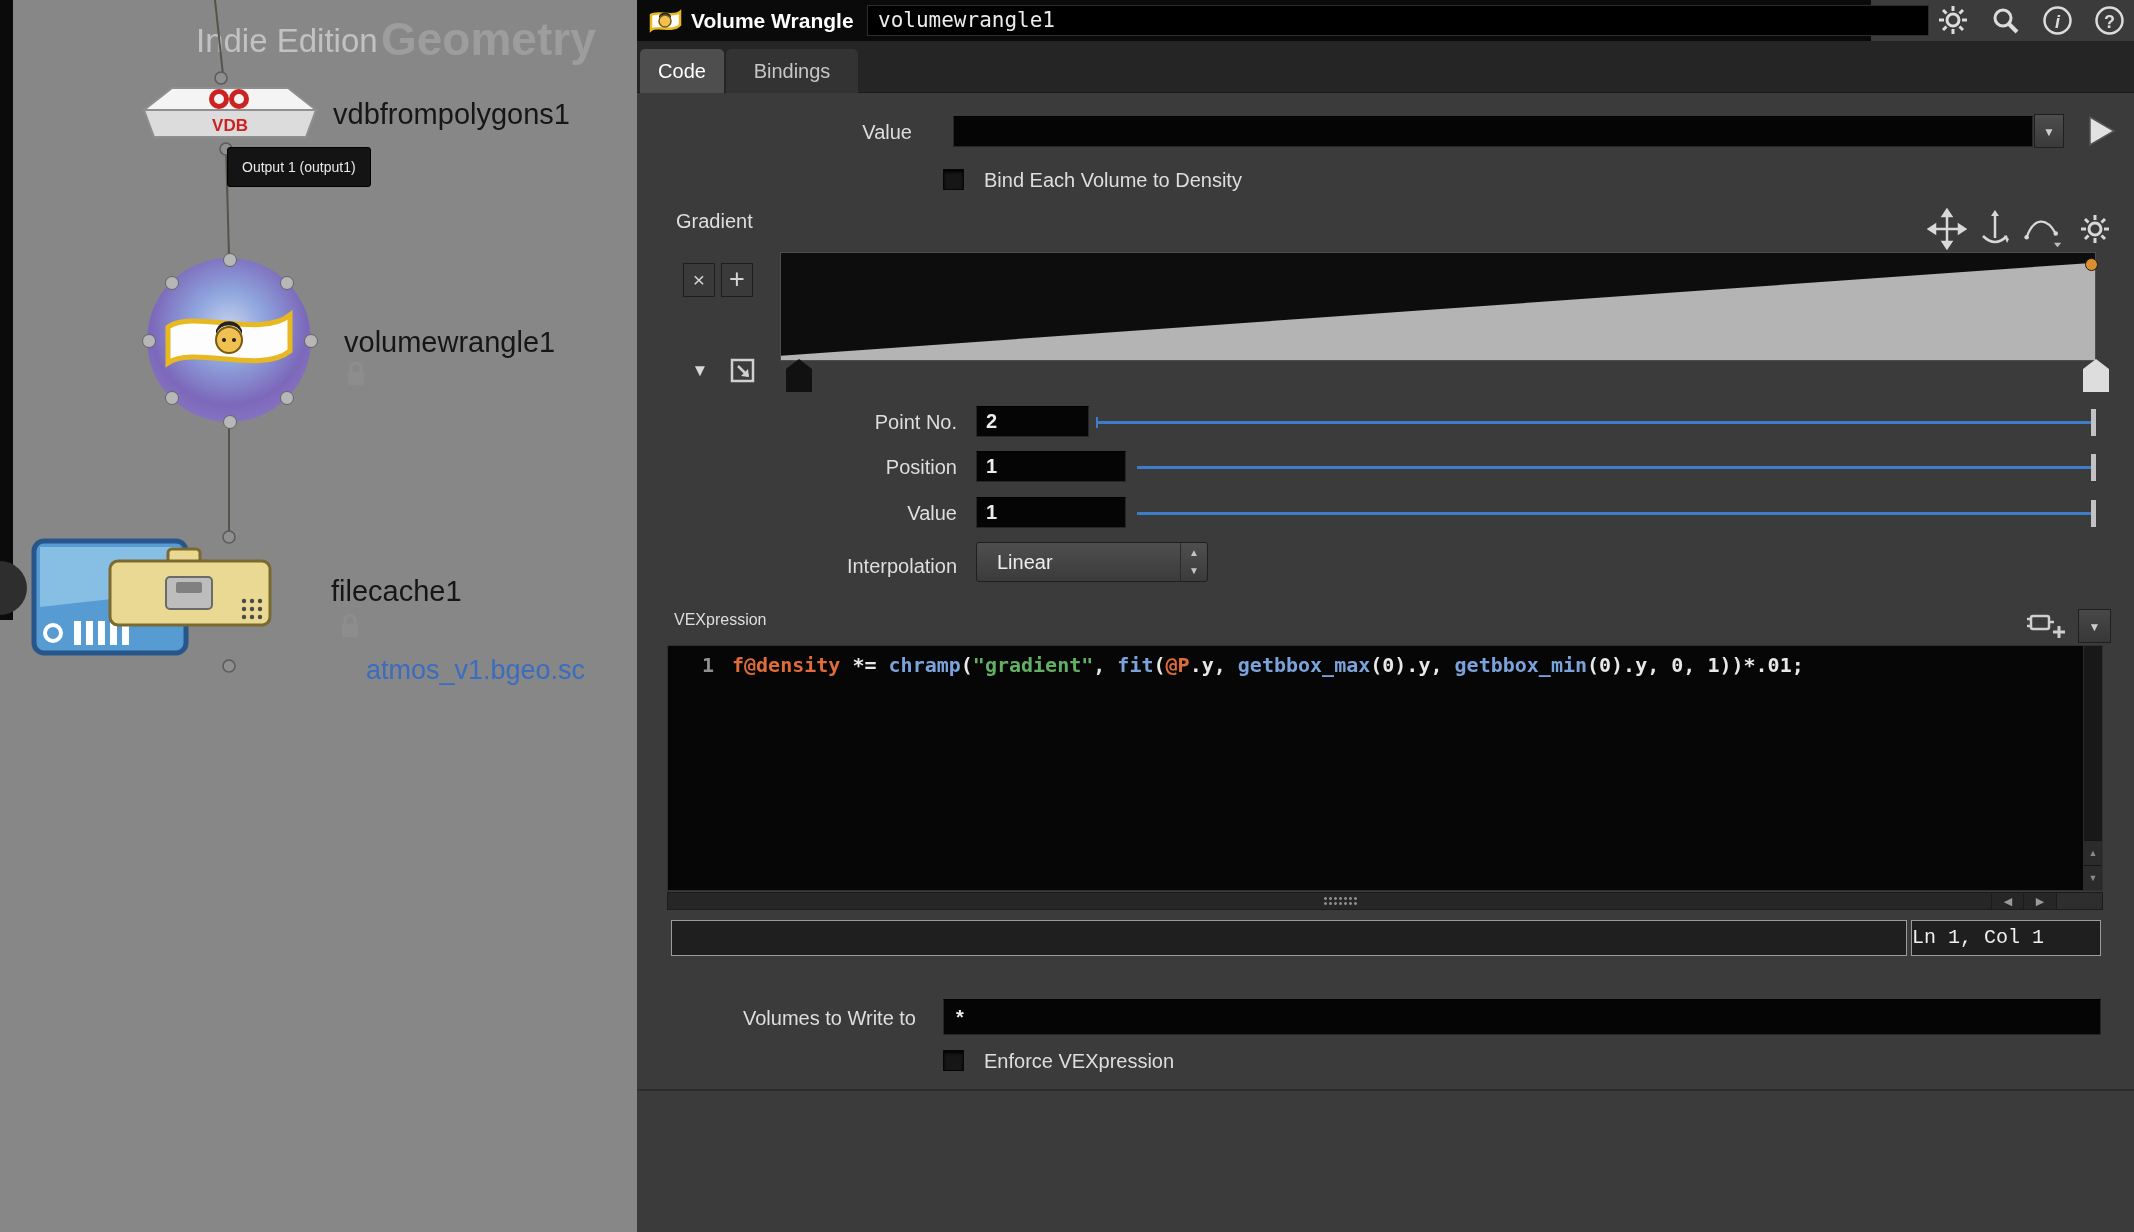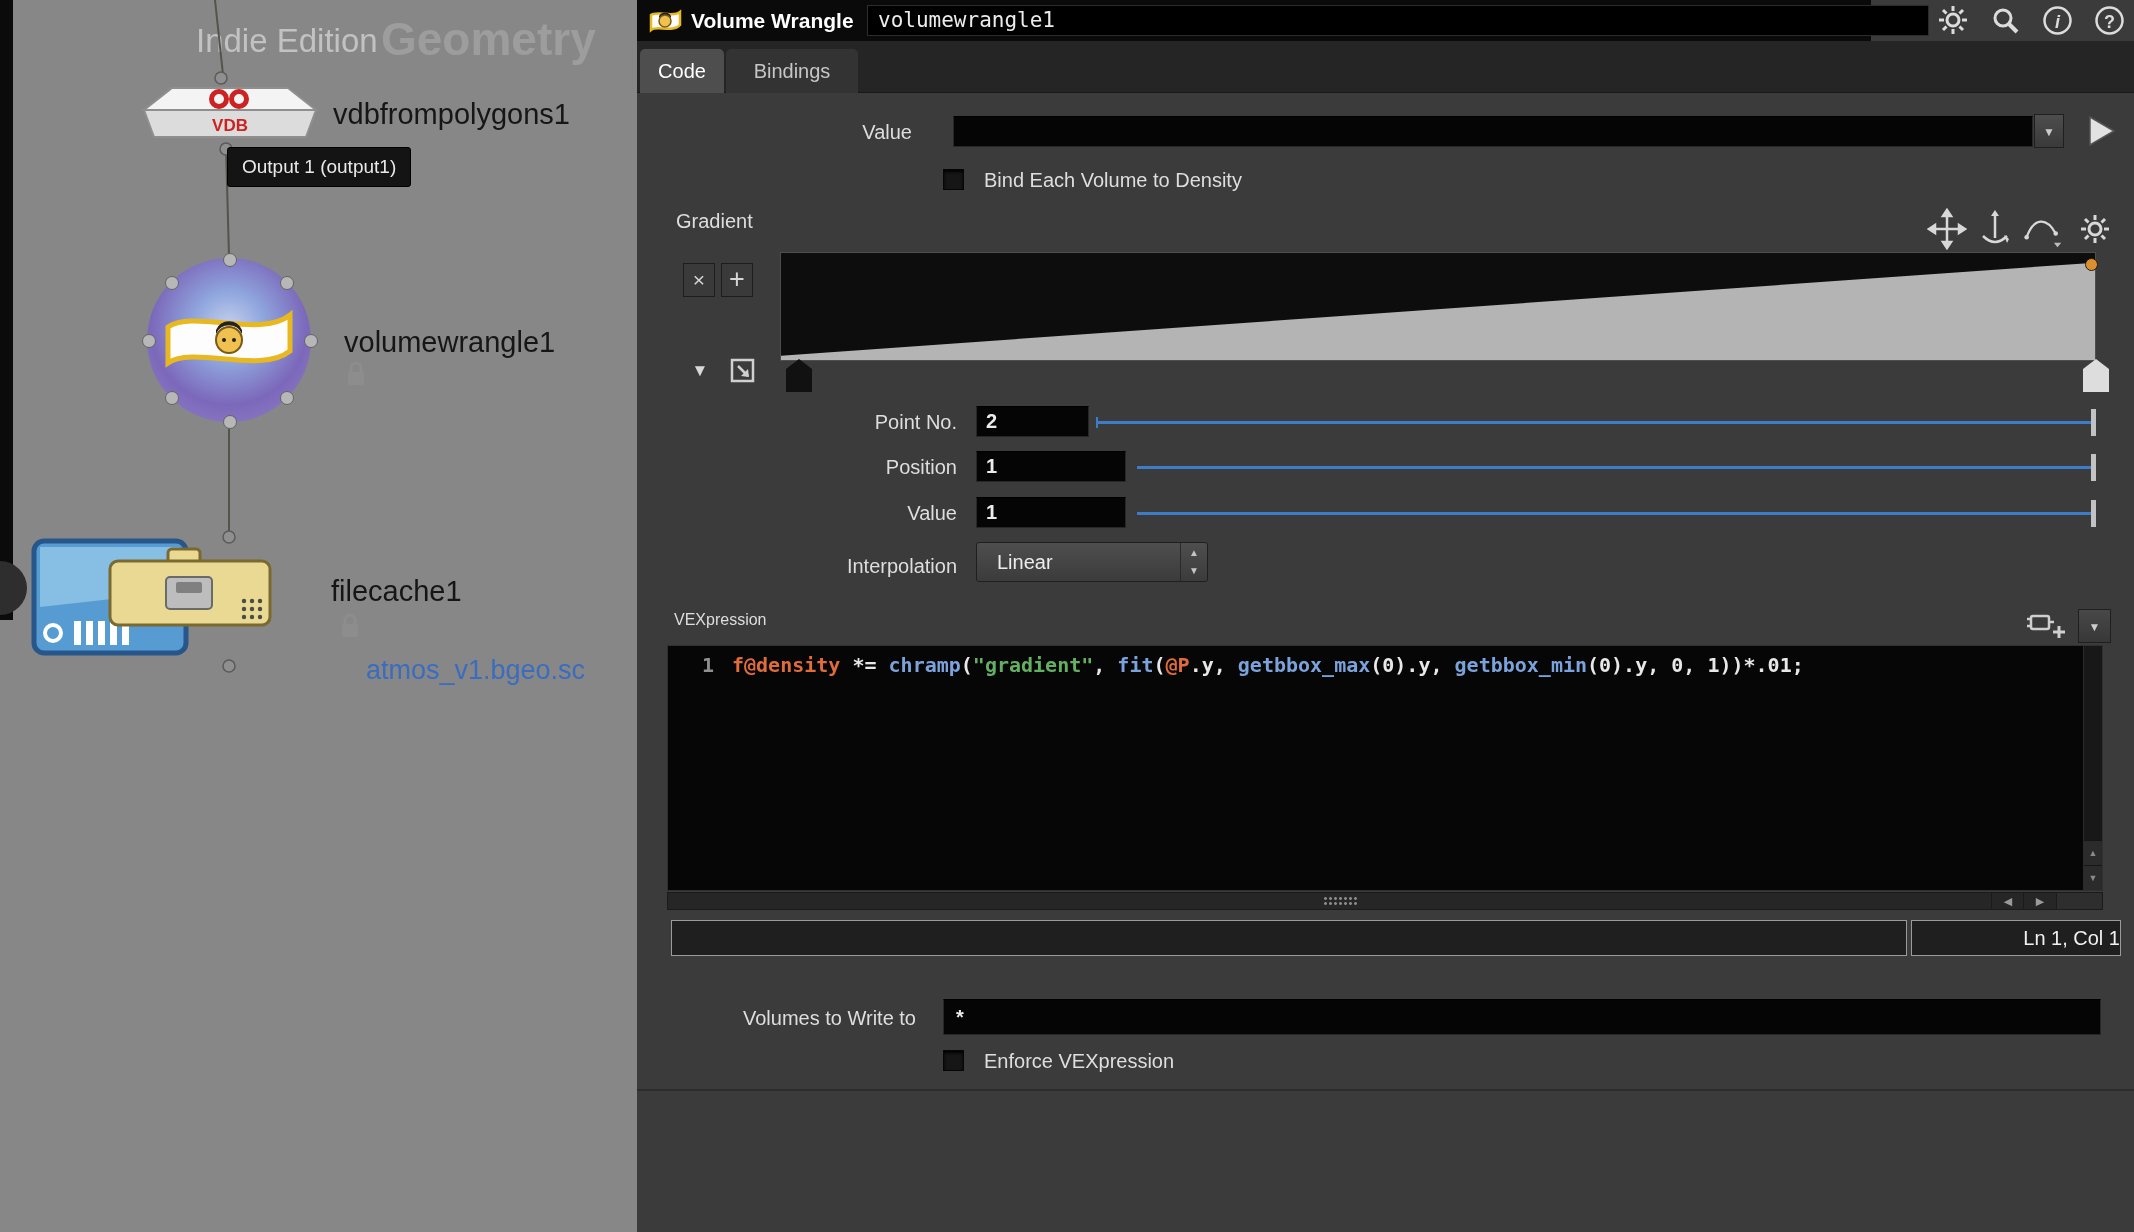--- a/index.html
+++ b/index.html
@@ -10,21 +10,21 @@
   .network{position:absolute;left:0;top:0;width:637px;height:1232px;background:#878787;overflow:hidden;}
   .edge-strip{position:absolute;left:0;top:0;width:13px;height:620px;background:#0b0b0b;}
   .edge-bump{position:absolute;left:-27px;top:561px;width:54px;height:54px;border-radius:50%;background:#2e2e2e;}
   .wm-indie{position:absolute;left:196px;top:22px;font-size:33px;color:#d6d6d6;opacity:.75;white-space:nowrap;}
   .wm-geo{position:absolute;left:381px;top:12px;font-size:46px;font-weight:bold;color:#9d9d9d;white-space:nowrap;}
   .wires{position:absolute;left:0;top:0;width:637px;height:1232px;pointer-events:none;}
   .vdb-icon{position:absolute;left:134px;top:80px;}
   .node-label{position:absolute;font-size:29px;color:#161616;white-space:nowrap;}
   .vdb-label{left:333px;top:98px;}
   .tooltip{position:absolute;left:227px;top:147px;height:38px;line-height:38px;padding:0 14px;background:#141414;
-           color:#e9e9e9;font-size:19px;border:1px solid #000;border-radius:3px;white-space:nowrap;}
+           color:#e9e9e9;font-size:14px;border:1px solid #000;border-radius:3px;white-space:nowrap;}
   .ring{position:absolute;left:147px;top:258px;width:164px;height:164px;border-radius:50%;
         background:radial-gradient(circle at 50% 42%, #c6d0ec 0%, #8fa6de 28%, #7c68ba 62%, #9486cc 100%);}
   .ring .dot{position:absolute;width:12px;height:12px;border-radius:50%;background:#b7b7b7;border:1px solid #636363;}
   .d1{left:76px;top:-5px;} .d2{left:133px;top:18px;} .d3{left:157px;top:76px;} .d4{left:133px;top:133px;}
   .d5{left:76px;top:157px;} .d6{left:18px;top:133px;} .d7{left:-5px;top:76px;} .d8{left:18px;top:18px;}
   .flag{position:absolute;left:15px;top:45px;}
   .wrangle-label{left:344px;top:326px;}
   .lock1{position:absolute;left:344px;top:360px;}
   .fc-icon{position:absolute;left:26px;top:533px;}
   .fc-label{left:331px;top:575px;}
@@ -109,21 +109,21 @@
   .vsb-up{bottom:25px;} .vsb-dn{bottom:0;}
   .hsb{position:absolute;left:30px;top:892px;width:1436px;height:18px;background:#262626;border:1px solid #1b1b1b;box-sizing:border-box;}
   .grip{position:absolute;left:655px;top:3px;width:34px;height:11px;
         background-image:radial-gradient(#8a8a8a 1.2px, transparent 1.6px);background-size:5px 5px;}
   .hsb-a{position:absolute;top:0;width:32px;height:16px;color:#9a9a9a;font-size:11px;text-align:center;line-height:16px;border-left:1px solid #1b1b1b;}
   .hsb-l{right:78px;} .hsb-r{right:46px;}
   .hsb-corner{position:absolute;right:0;top:0;width:45px;height:16px;background:#2e2e2e;border-left:1px solid #1b1b1b;}
 
   .statusbox{position:absolute;top:920px;height:36px;background:#1f1f1f;border:1px solid #9b9b9b;box-sizing:border-box;}
   .sb1{left:34px;width:1236px;}
-  .sb2{left:1274px;width:210px;color:#f0f0f0;font-size:20px;text-align:right;line-height:34px;}
+  .sb2{left:1274px;width:190px;color:#f0f0f0;font-size:20px;text-align:left;line-height:34px;font-family:Liberation Mono, monospace;}
 
   .lbl-vol{left:0;top:1000px;width:279px;height:36px;line-height:36px;}
   .f-vol{left:306px;top:999px;width:1158px;height:36px;line-height:34px;padding-left:12px;font-weight:bold;}
   .cb-enf{left:306px;top:1050px;}
   .lbl-enf{left:347px;top:1050px;}
   .divider{position:absolute;left:0;top:1089px;width:1497px;height:2px;background:#2d2d2d;}
 </style>
 </head>
 <body>
 

